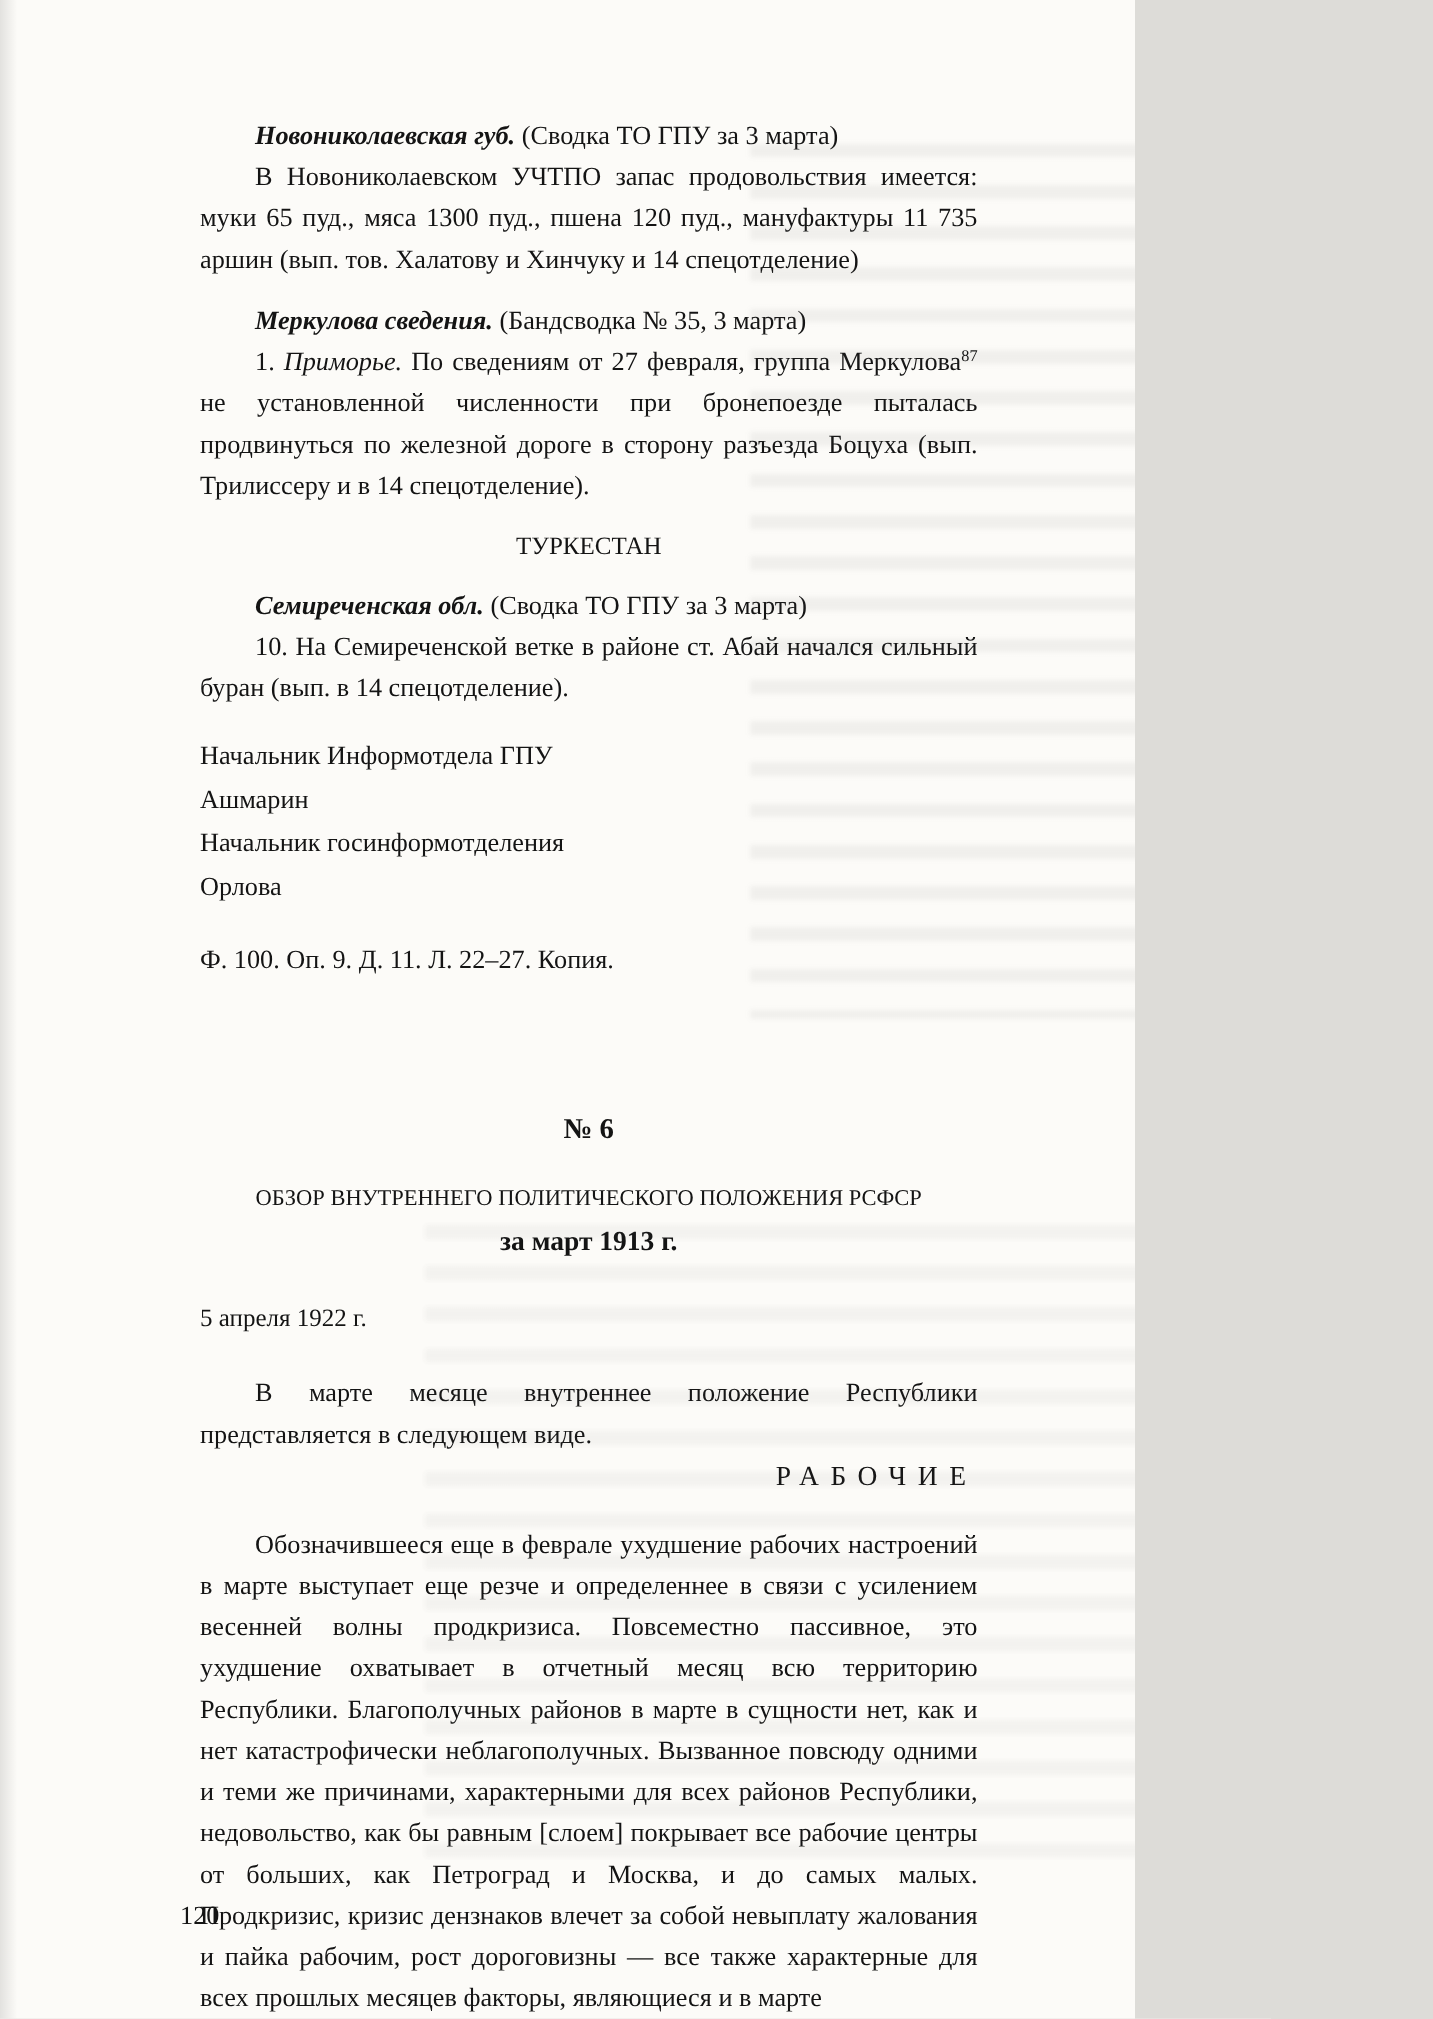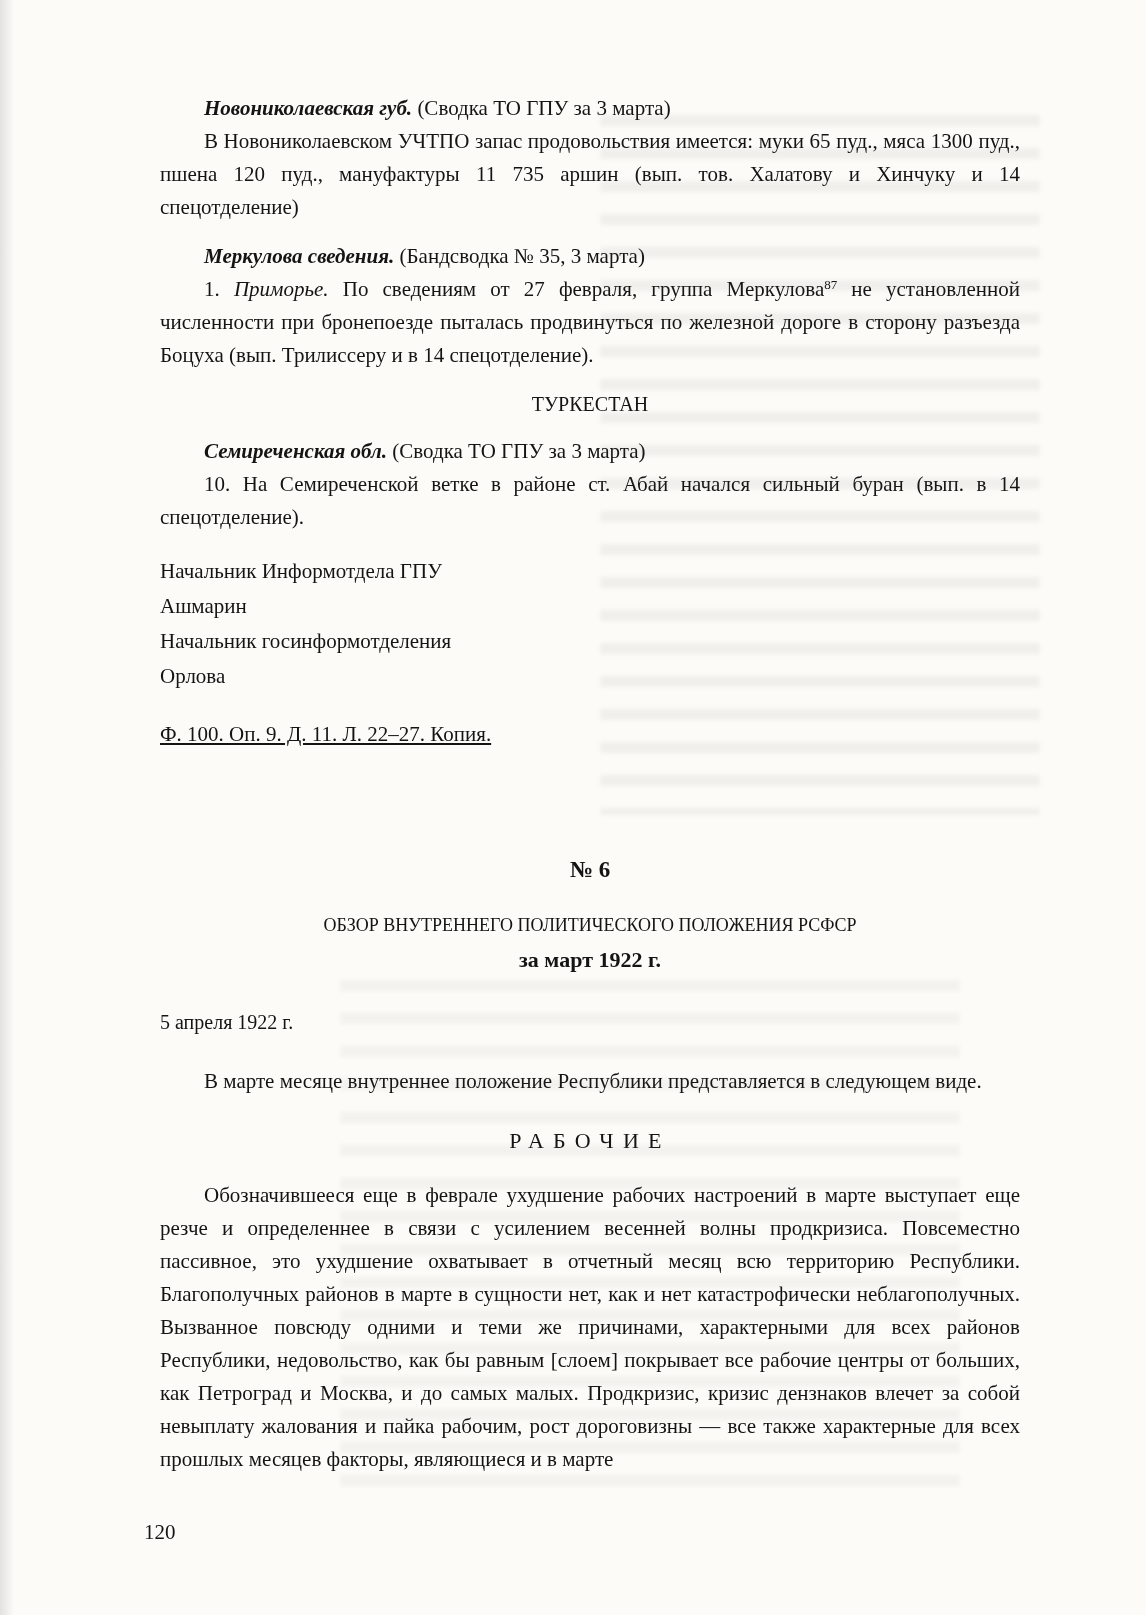--- a/index.html
+++ b/index.html
@@ -1,18 +1,18 @@
 <!DOCTYPE html>
 <html><head>
 <meta charset="utf-8">
 <style>
   html,body{margin:0;padding:0;}
   body{background:#dddcd8;}
   .page{
-    width:1146px;height:1615px;
+    width:908px;height:1615px;
     background:#fcfbf8;
     position:relative;
     box-sizing:border-box;
     padding:92px 126px 0 160px;
     font-family:"Liberation Serif","DejaVu Serif",serif;
     color:#141414;
     font-size:21px;
     line-height:33px;
     overflow:hidden;
   }
@@ -24,27 +24,27 @@
   .indent{text-indent:44px;}
   .just{text-align:justify;}
   .center{text-align:center;}
   .right{}
   .lead{font-weight:bold;font-style:italic;}
   .sup{font-size:13px;vertical-align:7px;line-height:0;}
   .gap-s{margin-top:16px;}
   .turkestan{margin-top:16px;margin-bottom:14px;font-size:20px;}
   .sigblock{margin-top:20px;line-height:35px;}
   .sig-name{padding-right:10px;}
-  .archive{margin-top:24px;text-decoration:underline;}
+  .archive{margin-top:24px;}
   .docnum{margin-top:102px;font-weight:bold;font-size:23px;}
   .doctitle{margin-top:22px;font-weight:normal;font-size:18px;line-height:34px;}
   .doctitle2{font-weight:bold;font-size:22px;line-height:36px;}
   .docdate{margin-top:28px;font-size:20px;}
   .intro{margin-top:26px;}
-  .sectionhead{margin-top:26px;margin-bottom:22px;font-size:22px;letter-spacing:0.42em;}
+  .sectionhead{margin-bottom:22px;font-size:22px;letter-spacing:0.42em;text-align:right;}
   .pagenum{position:absolute;left:144px;bottom:66px;font-size:21px;}
   .bleed{
     position:absolute;pointer-events:none;
     background:repeating-linear-gradient(180deg,rgba(90,90,90,0.07) 0 11px,rgba(0,0,0,0) 11px 33px);
     filter:blur(2px);
   }
   .bleed1{left:600px;top:115px;width:440px;height:700px;}
   .bleed2{left:340px;top:980px;width:620px;height:520px;opacity:.8;}
 </style>
 </head>
@@ -71,21 +71,21 @@
     <p class="right sig-name">Ашмарин</p>
     <p class="right">Начальник госинформотделения</p>
     <p class="right sig-name">Орлова</p>
   </div>
 
   <p class="archive">Ф. 100. Оп. 9. Д. 11. Л. 22–27. Копия.</p>
 
   <p class="center docnum">№ 6</p>
   <div>
     <p class="center doctitle">ОБЗОР ВНУТРЕННЕГО ПОЛИТИЧЕСКОГО ПОЛОЖЕНИЯ РСФСР</p>
-    <p class="center doctitle2">за март 1922 г.</p>
+    <p class="center doctitle2">за март 1913 г.</p>
   </div>
   <p class="right docdate">5 апреля 1922 г.</p>
 
   <p class="indent just intro">В марте месяце внутреннее положение Республики представляется в следующем виде.</p>
 
   <p class="center sectionhead">РАБОЧИЕ</p>
 
   <p class="indent just">Обозначившееся еще в феврале ухудшение рабочих настроений в марте выступает еще резче и определеннее в связи с усилением весенней волны продкризиса. Повсеместно пассивное, это ухудшение охватывает в отчетный месяц всю территорию Республики. Благополучных районов в марте в сущности нет, как и нет катастрофически неблагополучных. Вызванное повсюду одними и теми же причинами, характерными для всех районов Республики, недовольство, как бы равным [слоем] покрывает все рабочие центры от больших, как Петроград и Москва, и до самых малых. Продкризис, кризис дензнаков влечет за собой невыплату жалования и пайка рабочим, рост дороговизны — все также характерные для всех прошлых месяцев факторы, являющиеся и в марте</p>
 
   <div class="pagenum">120</div>

